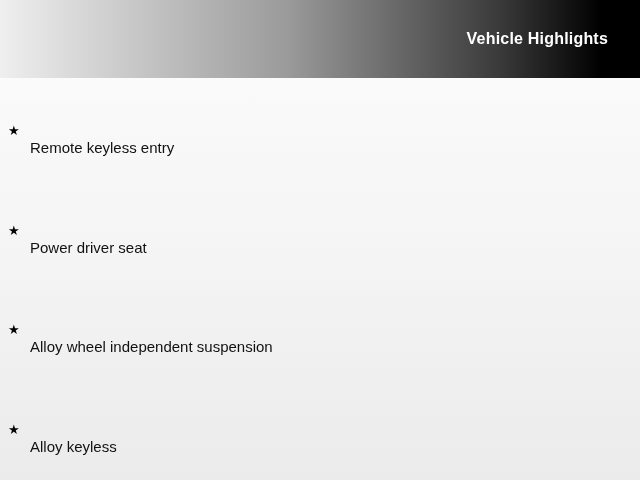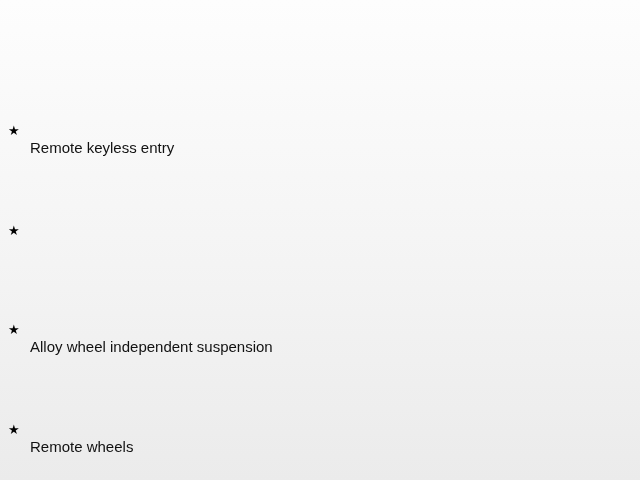--- a/index.html
+++ b/index.html
@@ -62,37 +62,41 @@
     color: #111111;
     white-space: nowrap;
     margin-top: 33px;
   }
 </style>
 </head>
 <body>
 
 <div class="slide">
 
+  <div class="header">
+    <div class="title">Vehicle Highlights</div>
+  </div>
 
   <div class="content">
 
     <div class="item" style="top: 39px;">
       <span class="star">★</span>
       <span class="label">Remote keyless entry</span>
     </div>
 
     <div class="item" style="top: 139px;">
       <span class="star">★</span>
+      <span class="label">Power driver seat</span>
     </div>
 
     <div class="item" style="top: 238px;">
       <span class="star">★</span>
       <span class="label">Alloy wheel independent suspension</span>
     </div>
 
     <div class="item" style="top: 338px;">
       <span class="star">★</span>
-      <span class="label">Remote wheels</span>
+      <span class="label">Alloy keyless</span>
     </div>
 
   </div>
 
 </div>
 
 </body></html>

